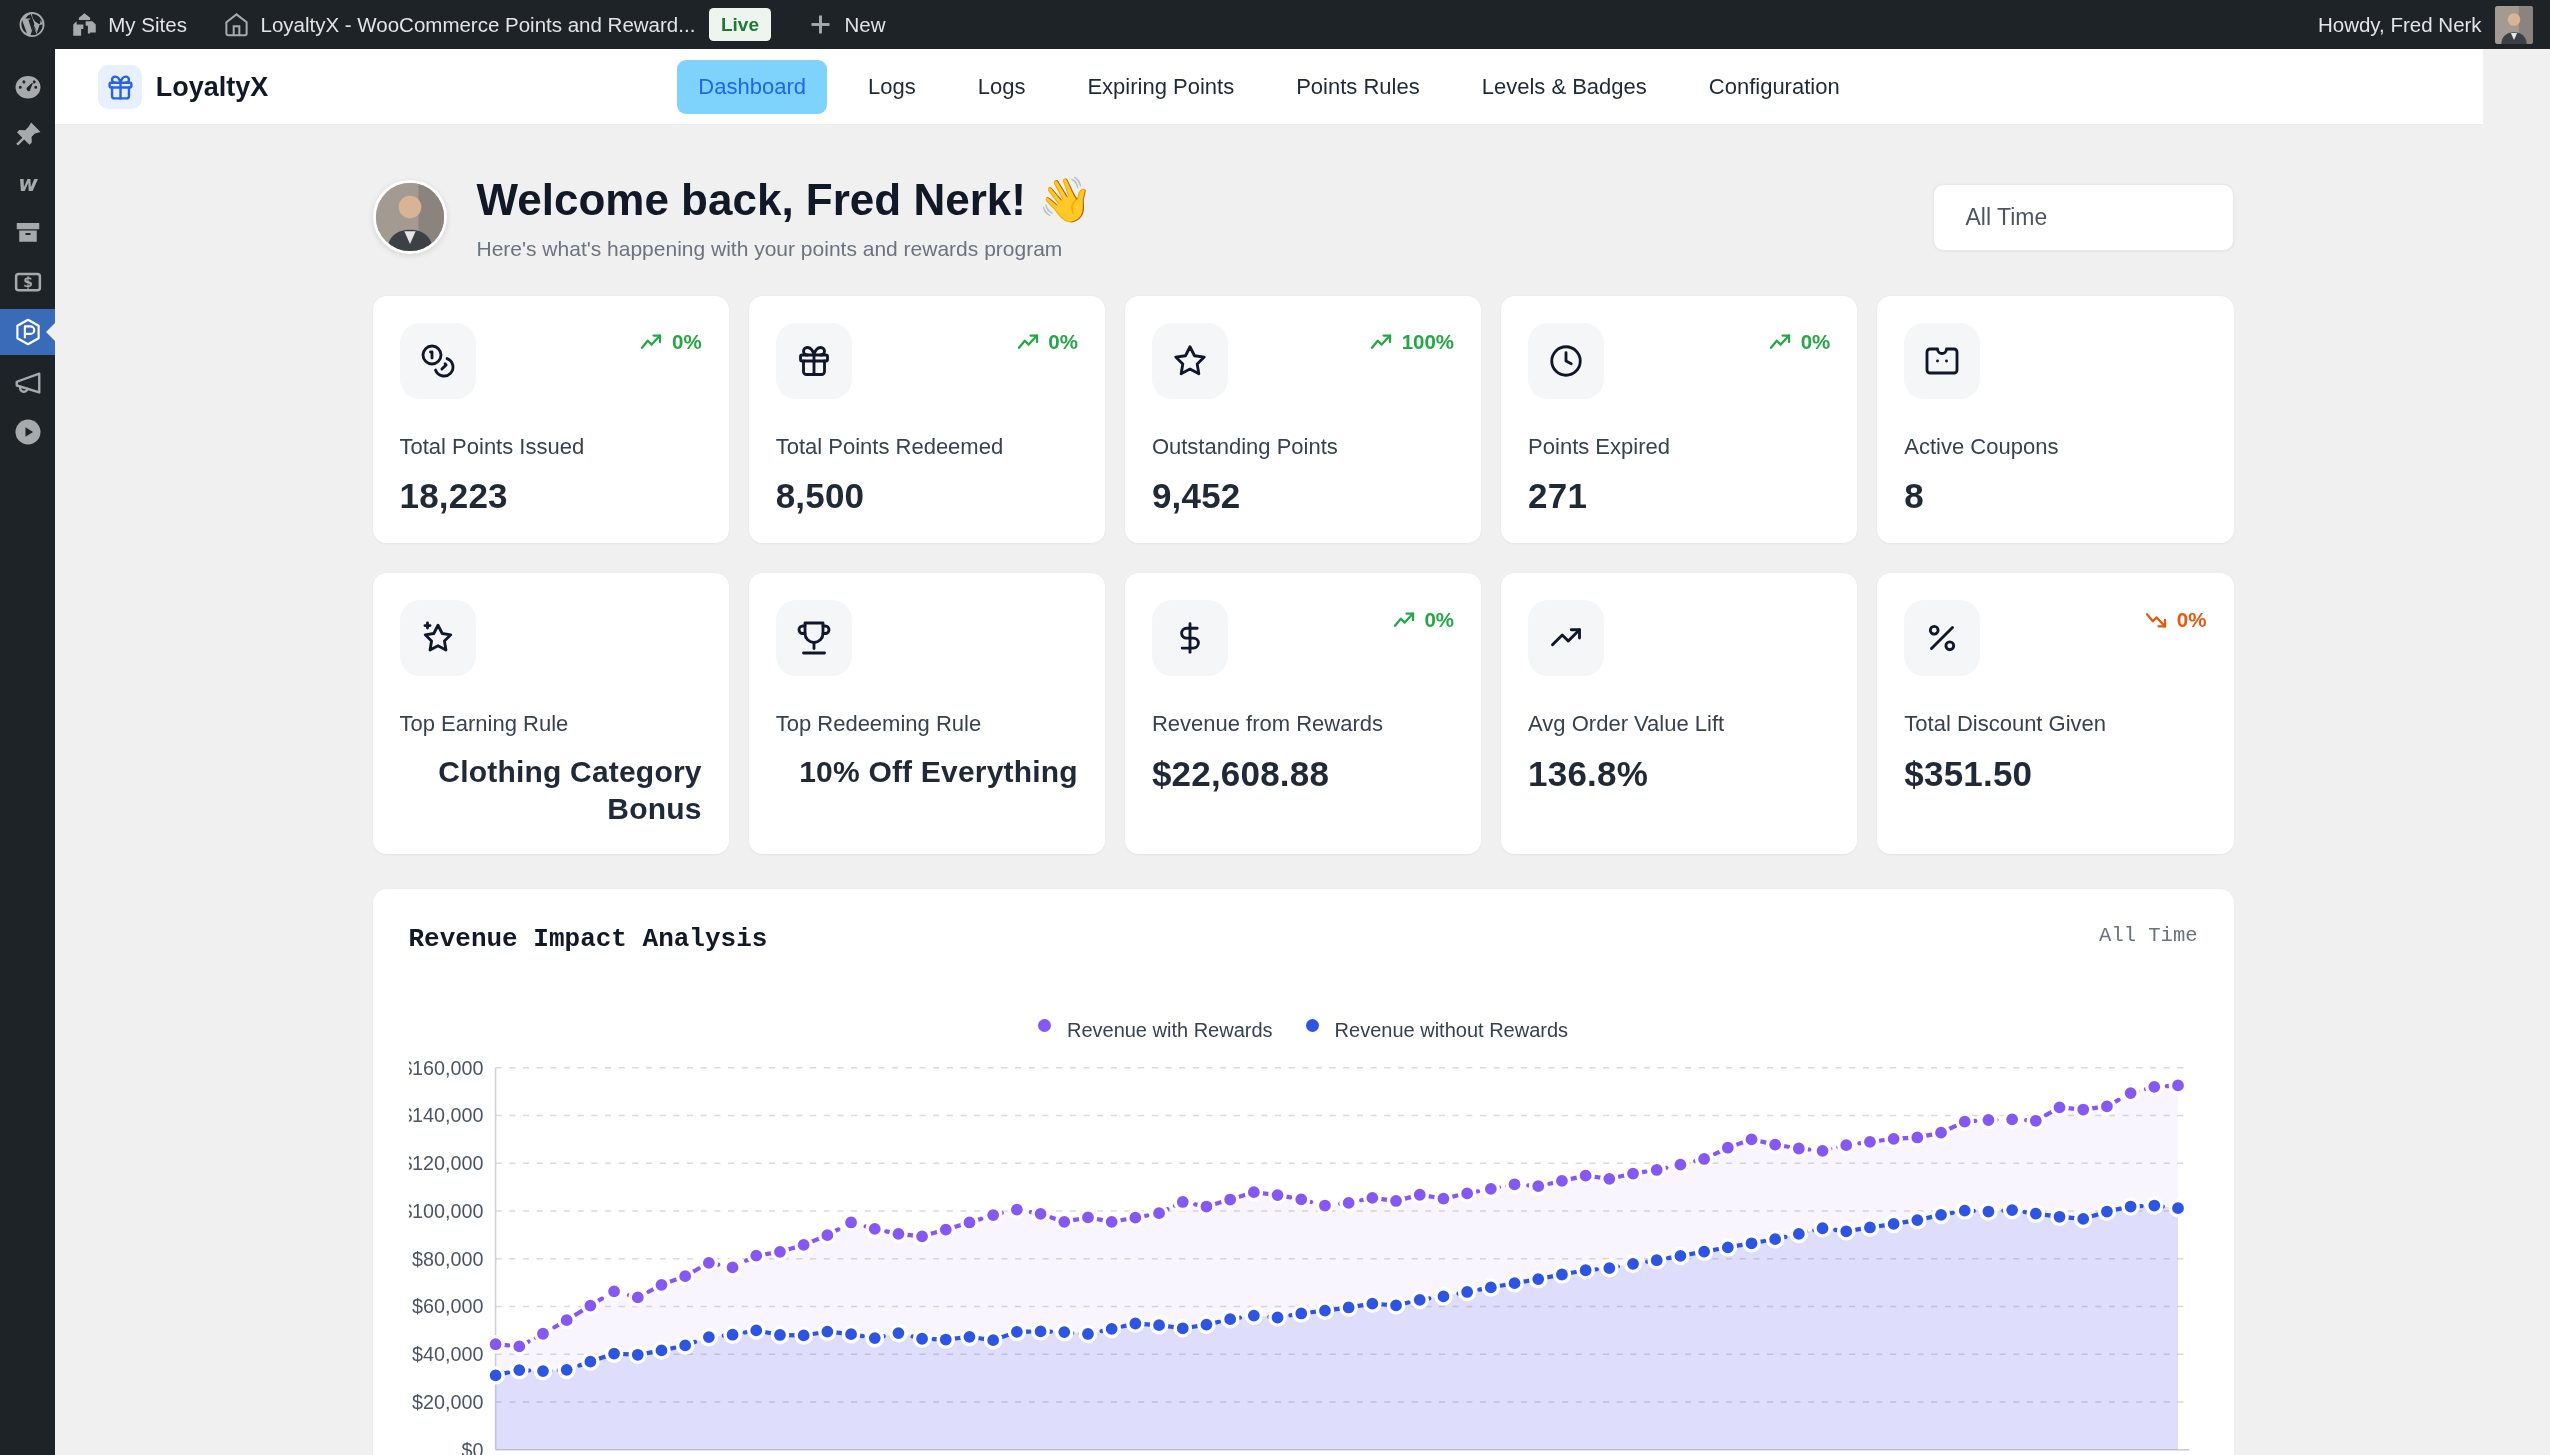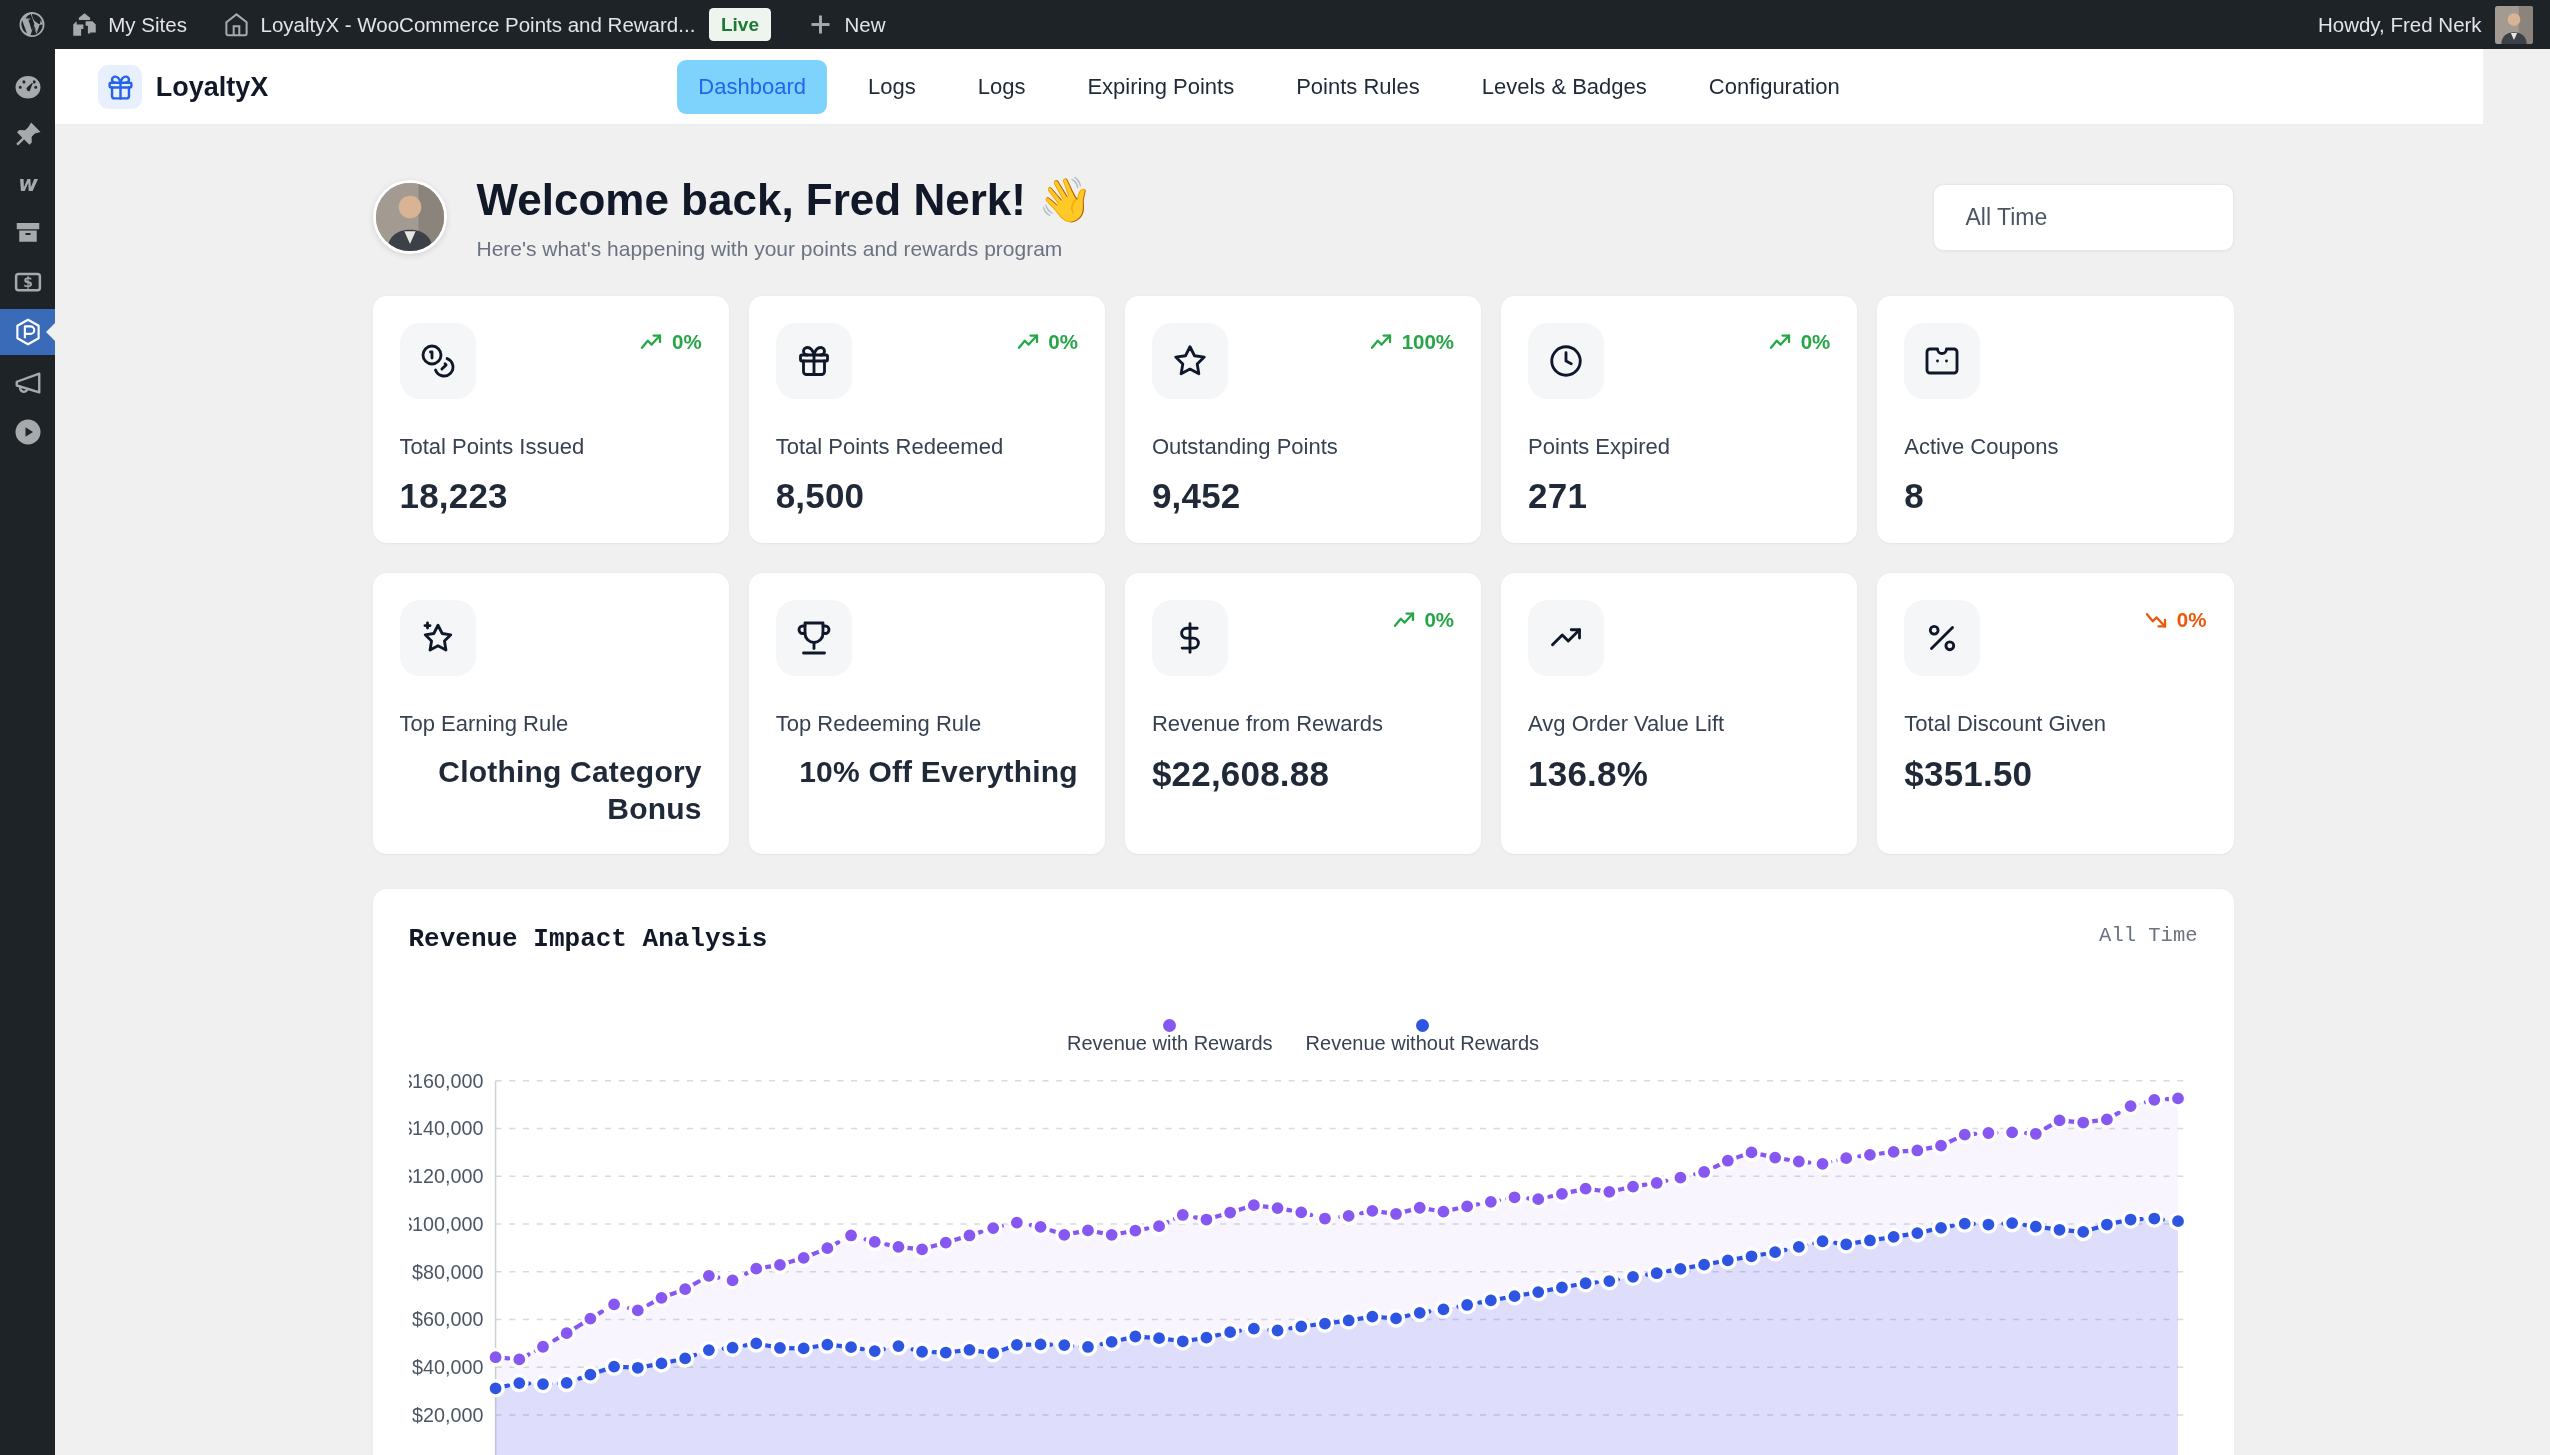--- a/index.html
+++ b/index.html
@@ -70,21 +70,21 @@
   .card-label { font-size:22px; color:#374151; margin-top:35px; }
   .card-value { font-size:35px; font-weight:700; color:#1f2937; margin-top:16.7px; letter-spacing:0.2px; }
   .card-value.val-text { font-size:30px; line-height:1.22;text-align:right; }
 
   
   .chart-card { margin-top:35px; min-height:699px; padding:35px 36px; }
   .chart-head { display:flex; align-items:flex-start; justify-content:space-between;font-family:Liberation Mono, monospace; }
   .chart-title { font-size:26px; font-weight:700; color:#111827; }
   .chart-period { font-size:20.5px; color:#6b7280; }
   .legend { display:flex; justify-content:center; gap:33px; margin-top:65px; }
-  .legend-item { display:flex; align-items:center; gap:0; font-size:20px; color:#374151;flex-direction:column; }
+  .legend-item { display:flex; align-items:flex-start; gap:16px; font-size:20px; color:#374151; }
   .legend-dot { width:13px; height:13px; border-radius:50%; }
   .chart-svg { display:block; margin-top:18px; }
 </style>
 </head>
 <body>
 
 <div class="admin-bar">
   <div class="ab-left">
     <span class="ab-icon wp-logo">
       <svg viewBox="0 0 24 24" fill="#a7aaad">

